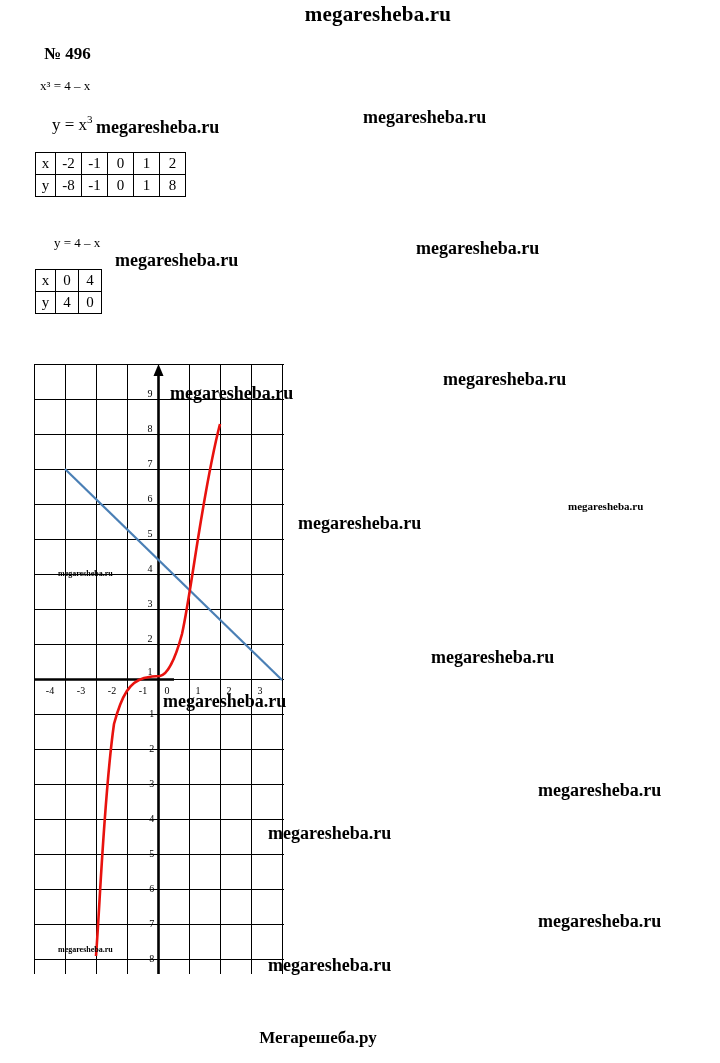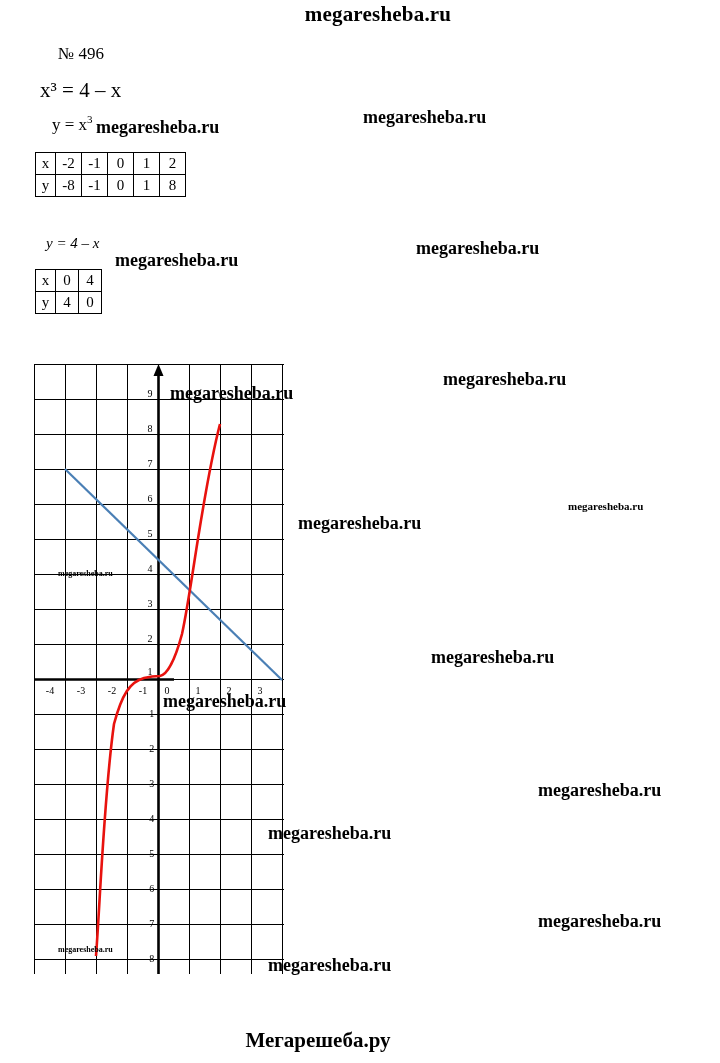--- a/index.html
+++ b/index.html
@@ -16,30 +16,30 @@
   .site-top{
     position:absolute;left:0;top:2px;width:720px;
     text-align:center;
     font-family:"Liberation Serif", serif;
     font-weight:bold;font-size:21px;letter-spacing:.2px;
   }
   .site-bottom{
     position:absolute;left:0;top:1028px;width:600px;
     text-align:center;
     font-family:"Liberation Serif", serif;
-    font-weight:bold;font-size:21px;
+    font-weight:bold;font-size:17px;
   }
 
   .task-no{
-    position:absolute;left:40px;top:44px;
-    font-weight:normal;font-size:17px;
-  }
-  .eq1{position:absolute;left:22px;top:78px;font-size:21px;}
+    position:absolute;left:26px;top:44px;
+    font-weight:bold;font-size:17px;
+  }
+  .eq1{position:absolute;left:22px;top:78px;font-size:13px;}
   .eq2{position:absolute;left:34px;top:113px;font-size:17px;}
-  .eq3{position:absolute;left:28px;top:235px;font-size:15px;font-style:italic;}
+  .eq3{position:absolute;left:36px;top:235px;font-size:13px;}
   sup{font-size:11px;vertical-align:super;}
 
   
   table.vt{
     position:absolute;border-collapse:collapse;
     font-size:15px;
   }
   table.vt td{
     border:1px solid #000;
     text-align:center;

